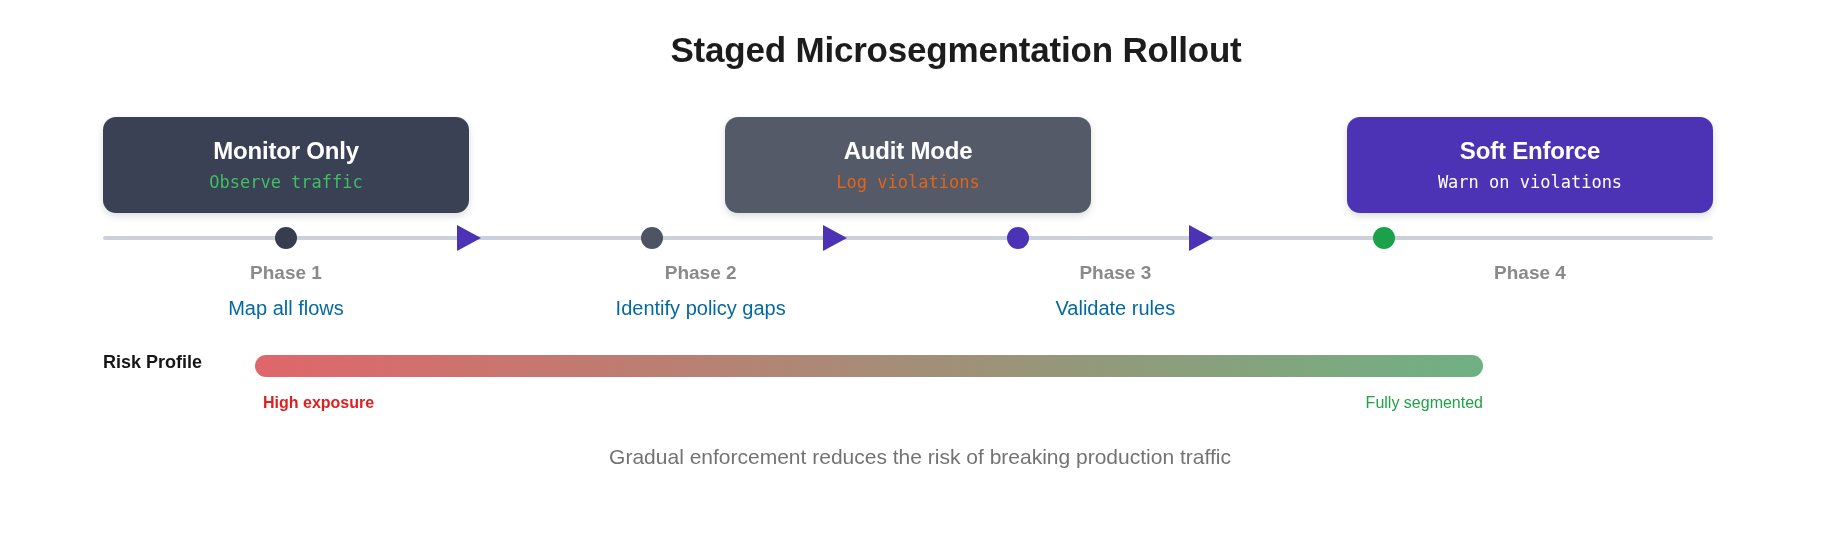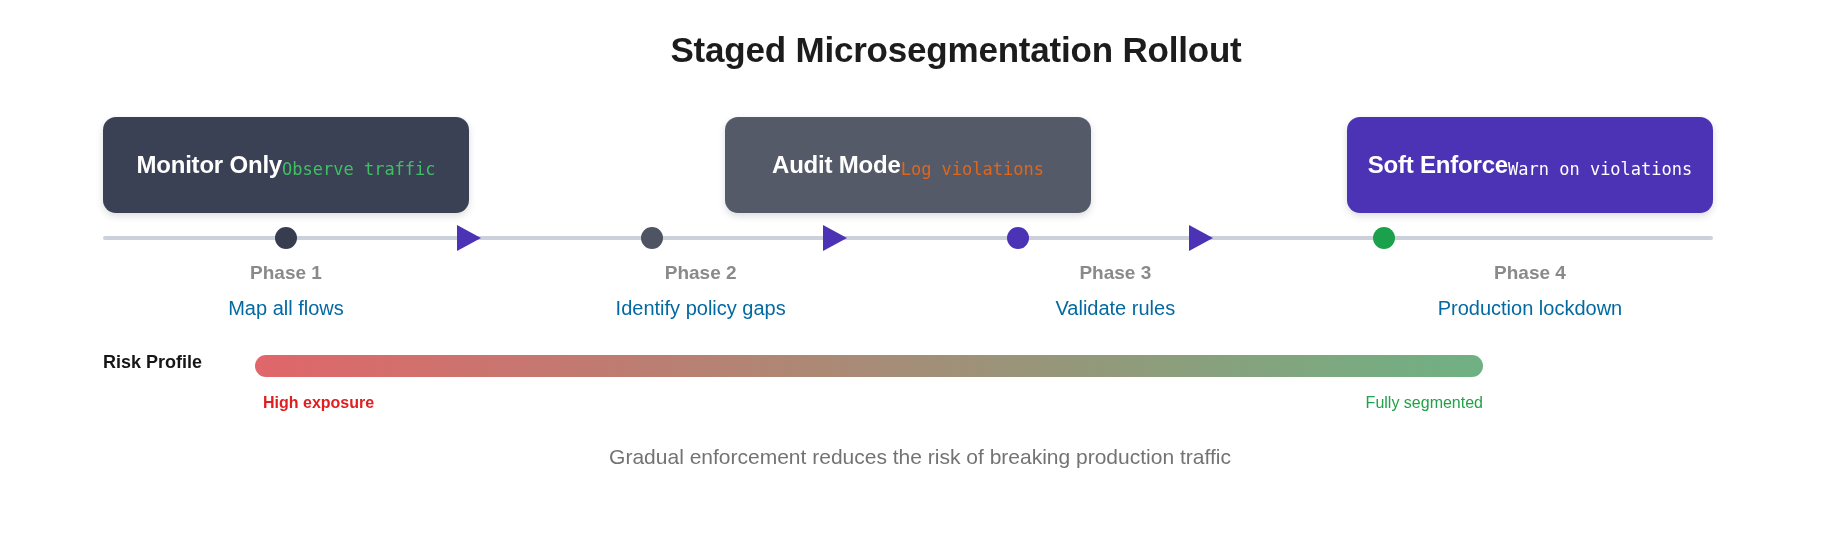--- a/index.html
+++ b/index.html
@@ -43,21 +43,21 @@
     height: 96px;
     display: flex;
     justify-content: space-between;
   }
   .card {
     width: 366px;
     height: 96px;
     border-radius: 13px;
     box-sizing: border-box;
     display: flex;
-    flex-direction: row;
+    flex-direction: column;
     align-items: center;
     justify-content: center;
     box-shadow: 0 3px 7px rgba(40,45,60,0.17);
   }
   .card-title {
     font-size: 24px;
     font-weight: bold;
     color: #ffffff;
     line-height: 1.1;
     letter-spacing: -0.2px;
@@ -215,21 +215,20 @@
     <div class="phase-col">
       <div class="phase-name">Phase 2</div>
       <div class="phase-desc">Identify policy gaps</div>
     </div>
     <div class="phase-col">
       <div class="phase-name">Phase 3</div>
       <div class="phase-desc">Validate rules</div>
     </div>
     <div class="phase-col">
       <div class="phase-name">Phase 4</div>
-      <div class="phase-desc">Production lockdown</div>
     </div>
   </div>
 
   <div class="risk-label">Risk Profile</div>
   <div class="risk-bar" style="background: linear-gradient(90deg, rgb(224, 102, 106) 0%, rgb(111, 177, 131) 100%);"></div>
   <div class="risk-end-left" style="color: rgb(224, 32, 32);">High exposure</div>
   <div class="risk-end-right" style="color: rgb(33, 161, 73);">Fully segmented</div>
 
   <div class="footer">Gradual enforcement reduces the risk of breaking production traffic</div>
 

